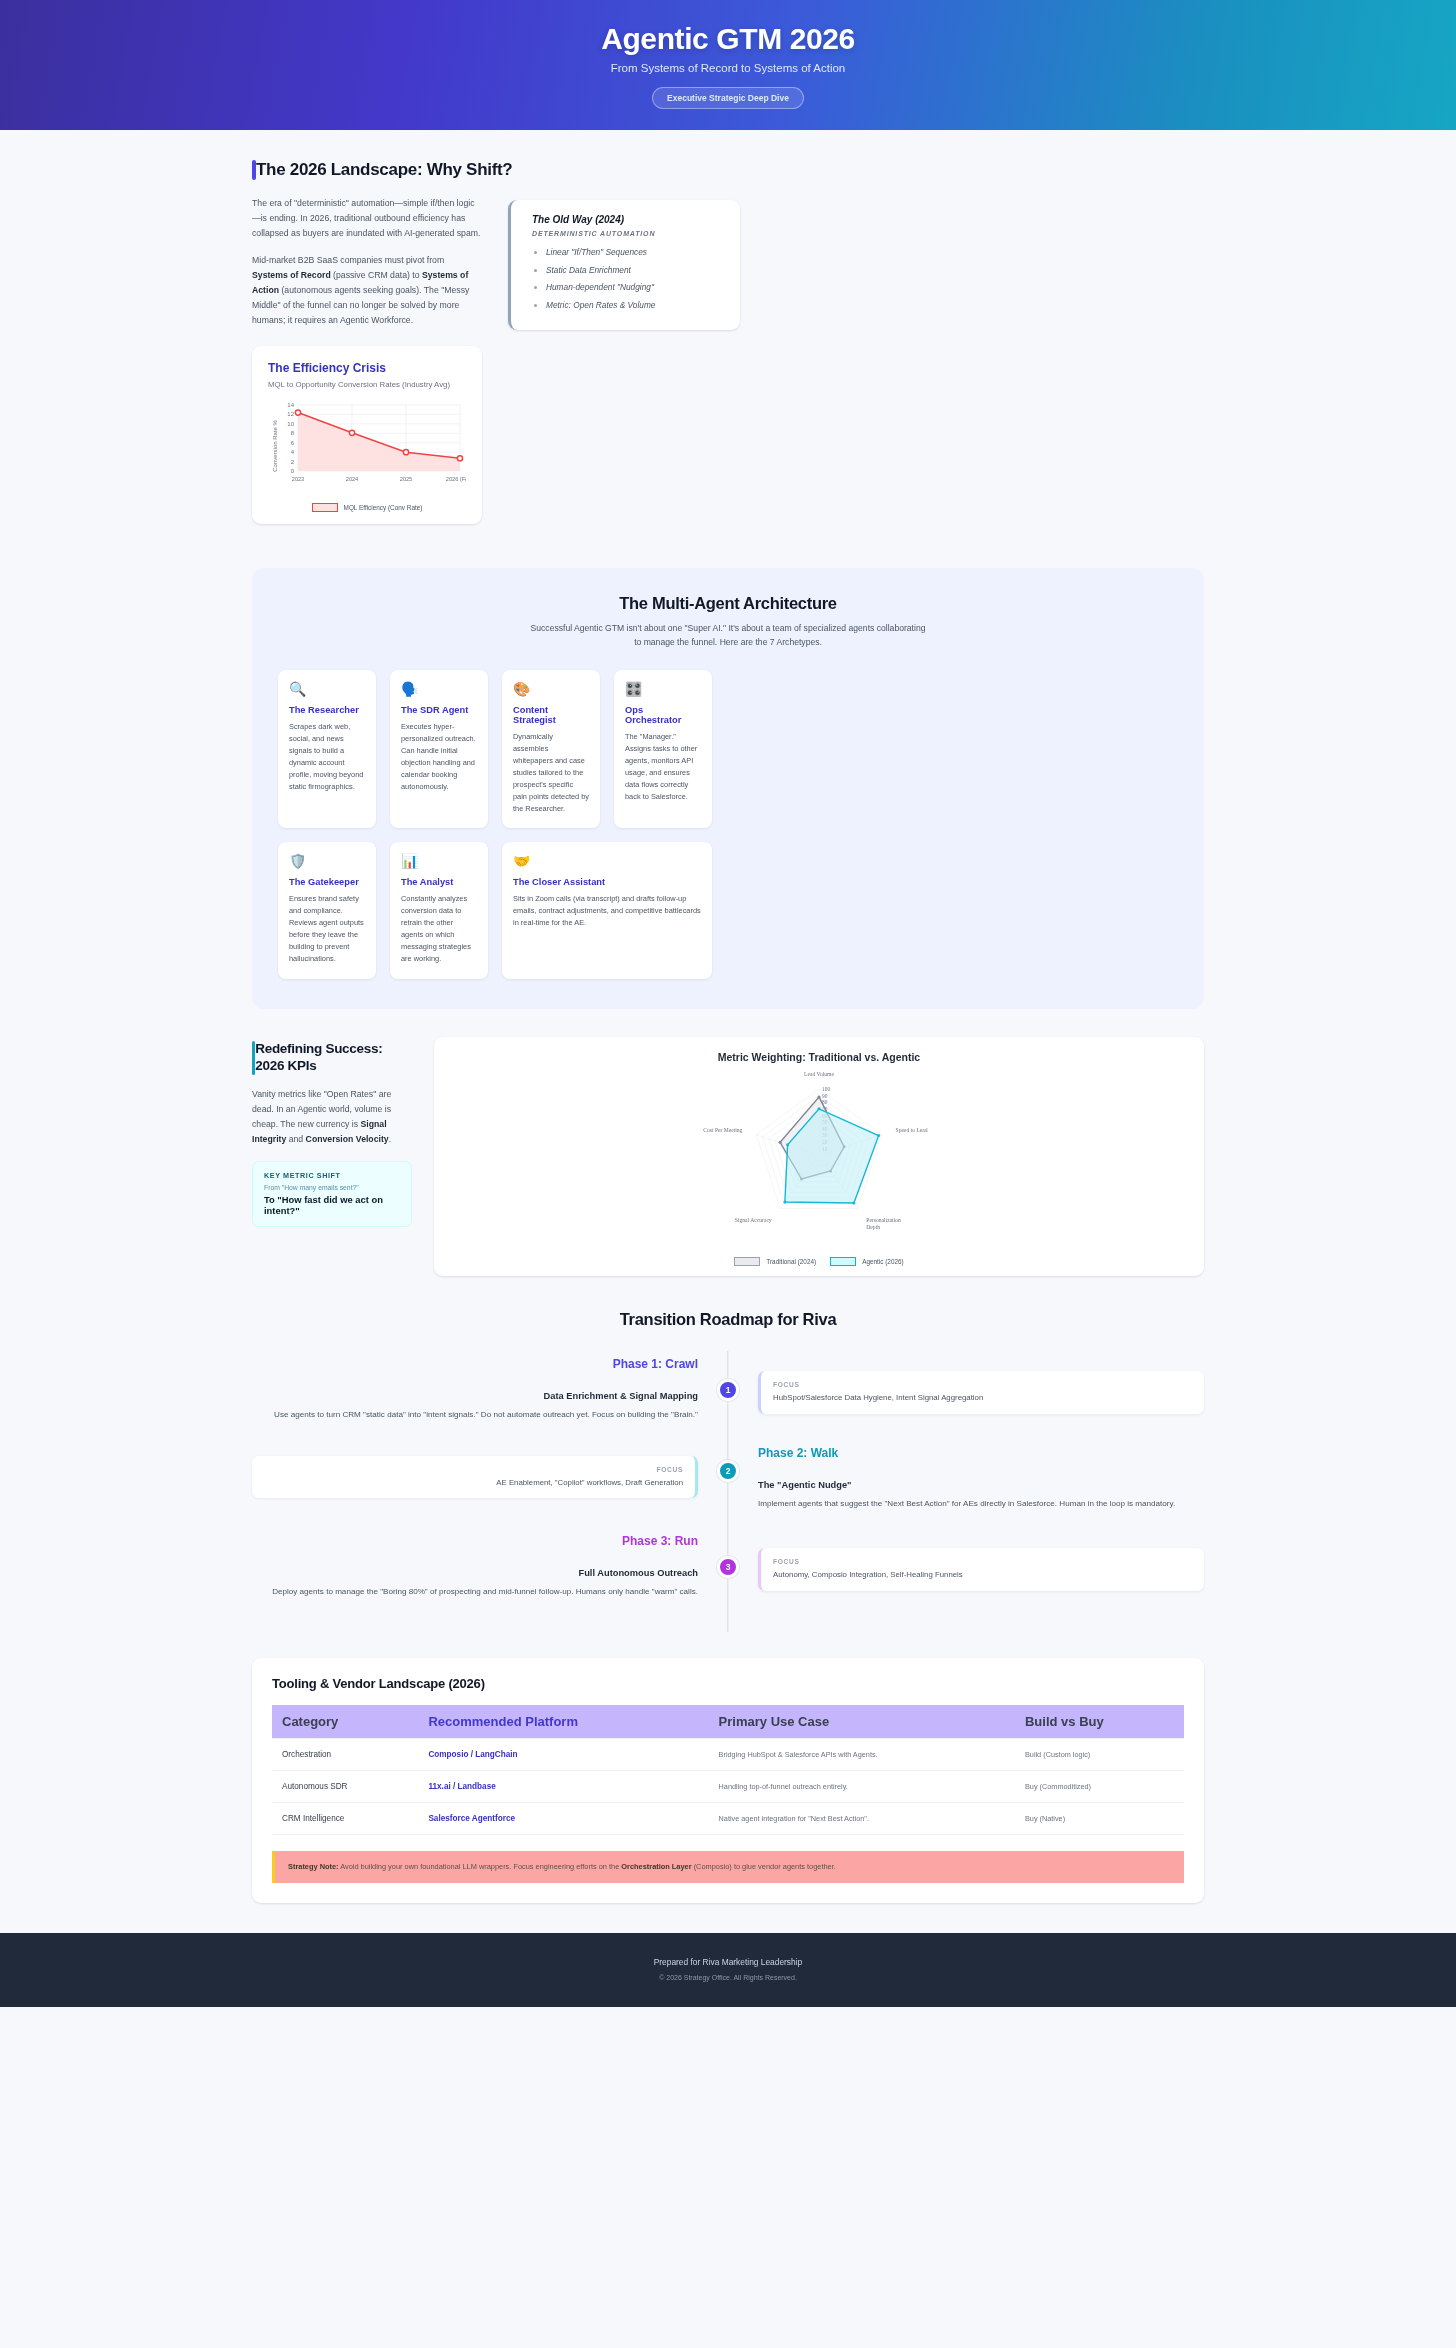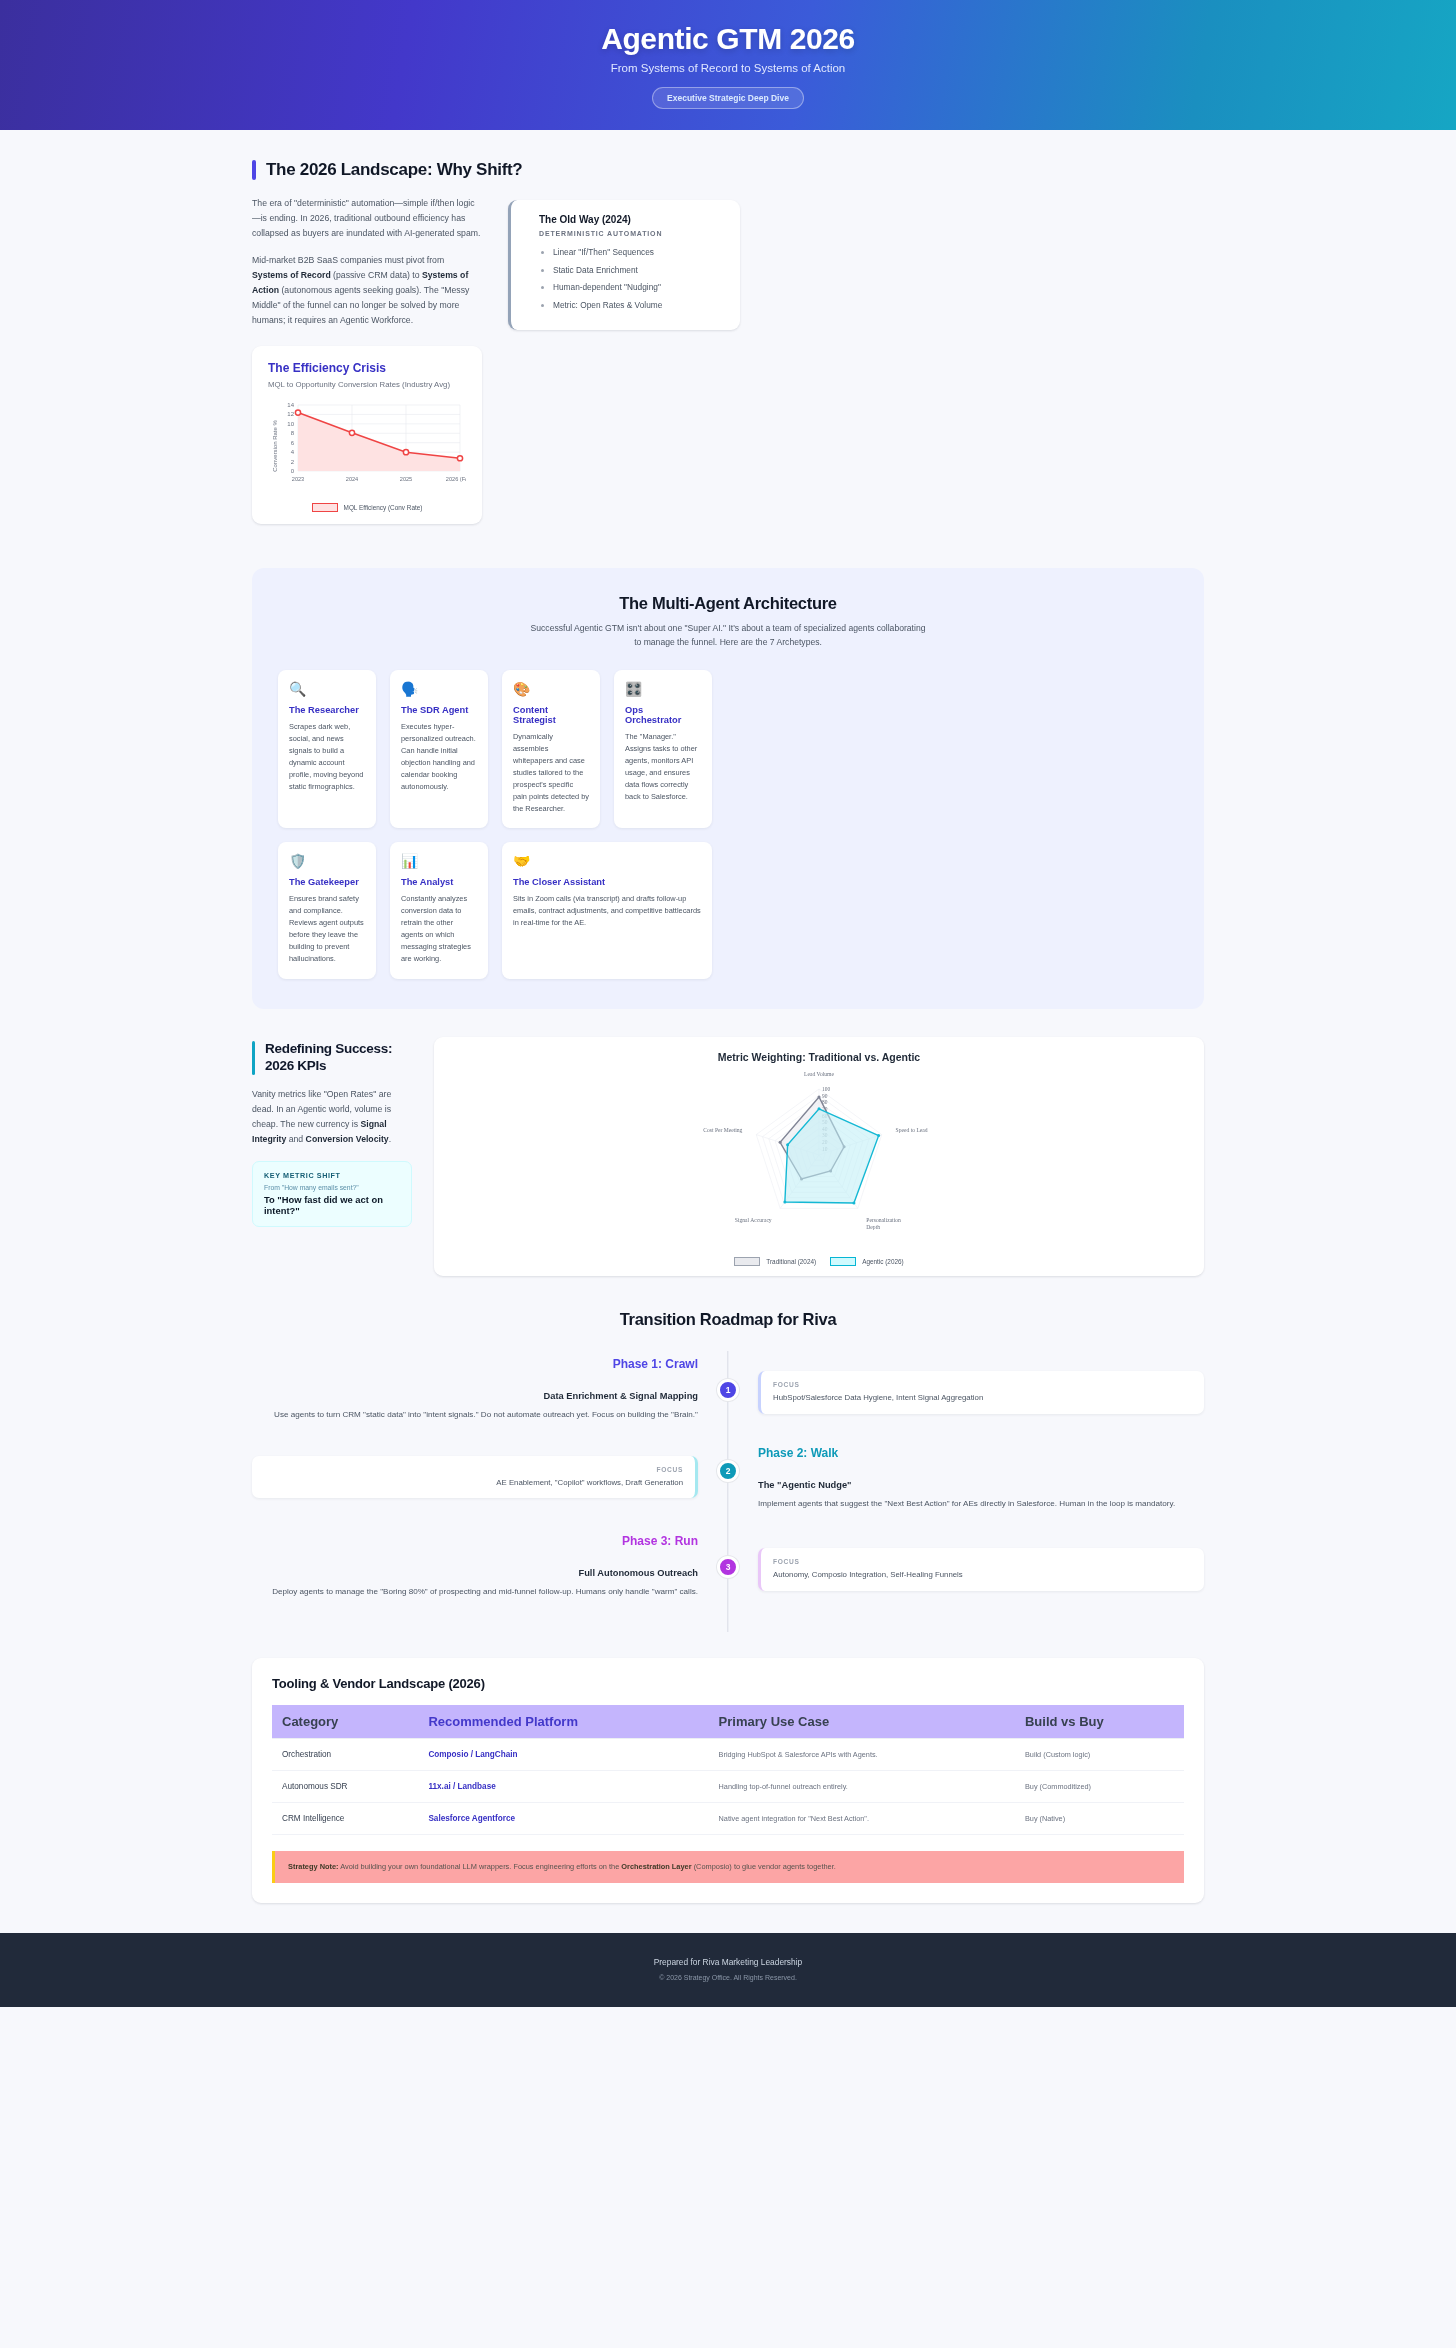--- a/index.html
+++ b/index.html
@@ -28,41 +28,41 @@
     color: #dbeafe;
     border: 1px solid rgba(255,255,255,.38);
     background: rgba(255,255,255,.12);
     border-radius: 20px;
     padding: 5px 14px;
   }
 
   
   .wrap { width: 952px; margin: 0 auto; }
   .sec-head {
-    display: flex; align-items: center; gap: 10px;
+    display: flex; align-items: center; 
     font-size: 17px; font-weight: bold; color: #111827;
     letter-spacing: -0.3px;
   }
   .bar-accent { width: 4px; align-self: stretch; border-radius: 2px; background: #4f46e5; }
   .bar-accent.cyan { background: #0fa4c4; }
   p.body { font-size: 8.7px; line-height: 1.72; color: #4b5563; }
   p.body b { color: #1f2937; }
 
   
   .s1 { padding: 30px 0 22px; }
   .s1-grid { display: flex; gap: 26px; margin-top: 16px; align-items: flex-start; }
   .s1-left { width: 230px; }
   .s1-right { width: 232px; display: flex; flex-direction: column; gap: 14px; padding-top: 4px;}
   .para-gap { margin-top: 12px; }
 
   .card {
     background: #fff; border-radius: 9px;
     box-shadow: 0 1px 3px rgba(16,24,40,.07), 0 1px 2px rgba(16,24,40,.05);
   }
-  .wcard { padding: 14px 16px 14px 28px; border-left: 3px solid #94a3b8; }
+  .wcard { padding: 14px 16px 14px 21px; border-left: 3px solid #94a3b8; font-style: italic; }
   .wcard.new { border-left: 3px solid #06b6d4; }
   .wcard h4 { font-size: 10px; font-weight: bold; color: #111827; }
   .wcard .kicker { font-size: 7px; font-weight: bold; letter-spacing: .85px; color: #6b7280; margin-top: 5px; }
   .wcard.new .kicker { color: #0891b2; }
   .wcard ul { margin: 9px 0 0 14px; }
   .wcard li { font-size: 8.3px; color: #4b5563; line-height: 1.45; margin-bottom: 5.5px; }
   .wcard li::marker { color: #9ca3af; }
 
   
   .chart-card { padding: 15px 16px 12px; margin-top: 18px; }

